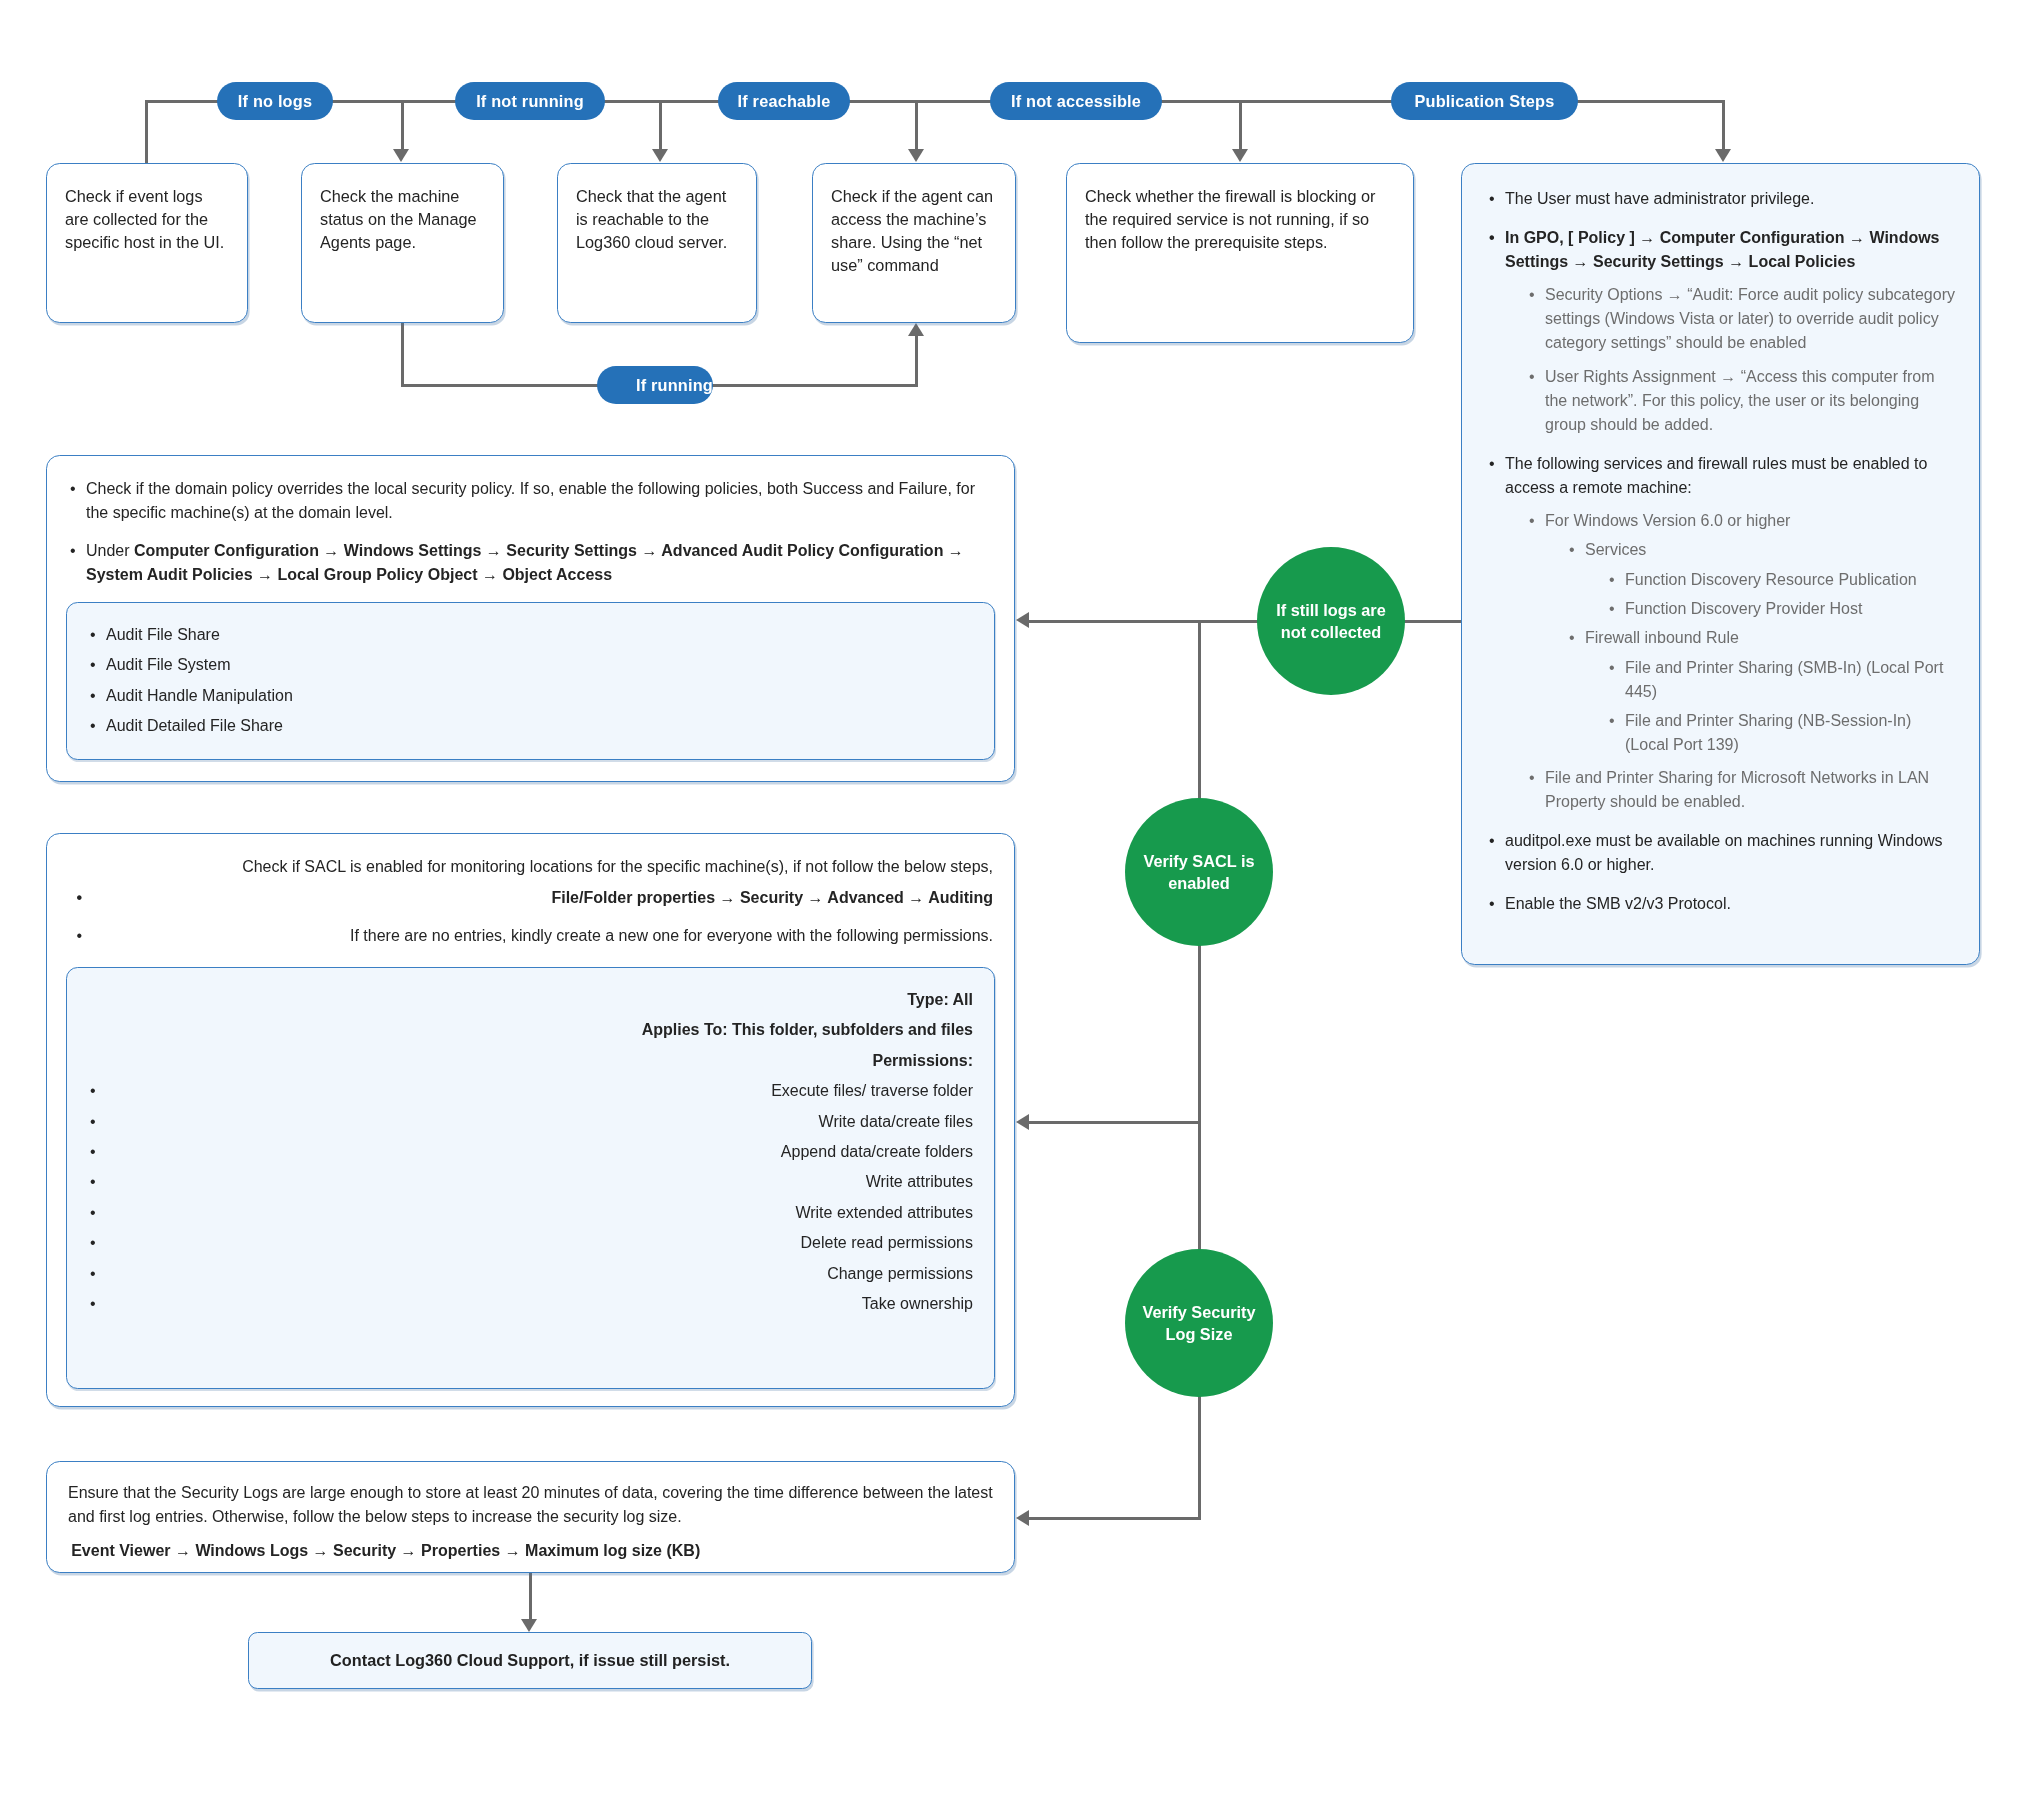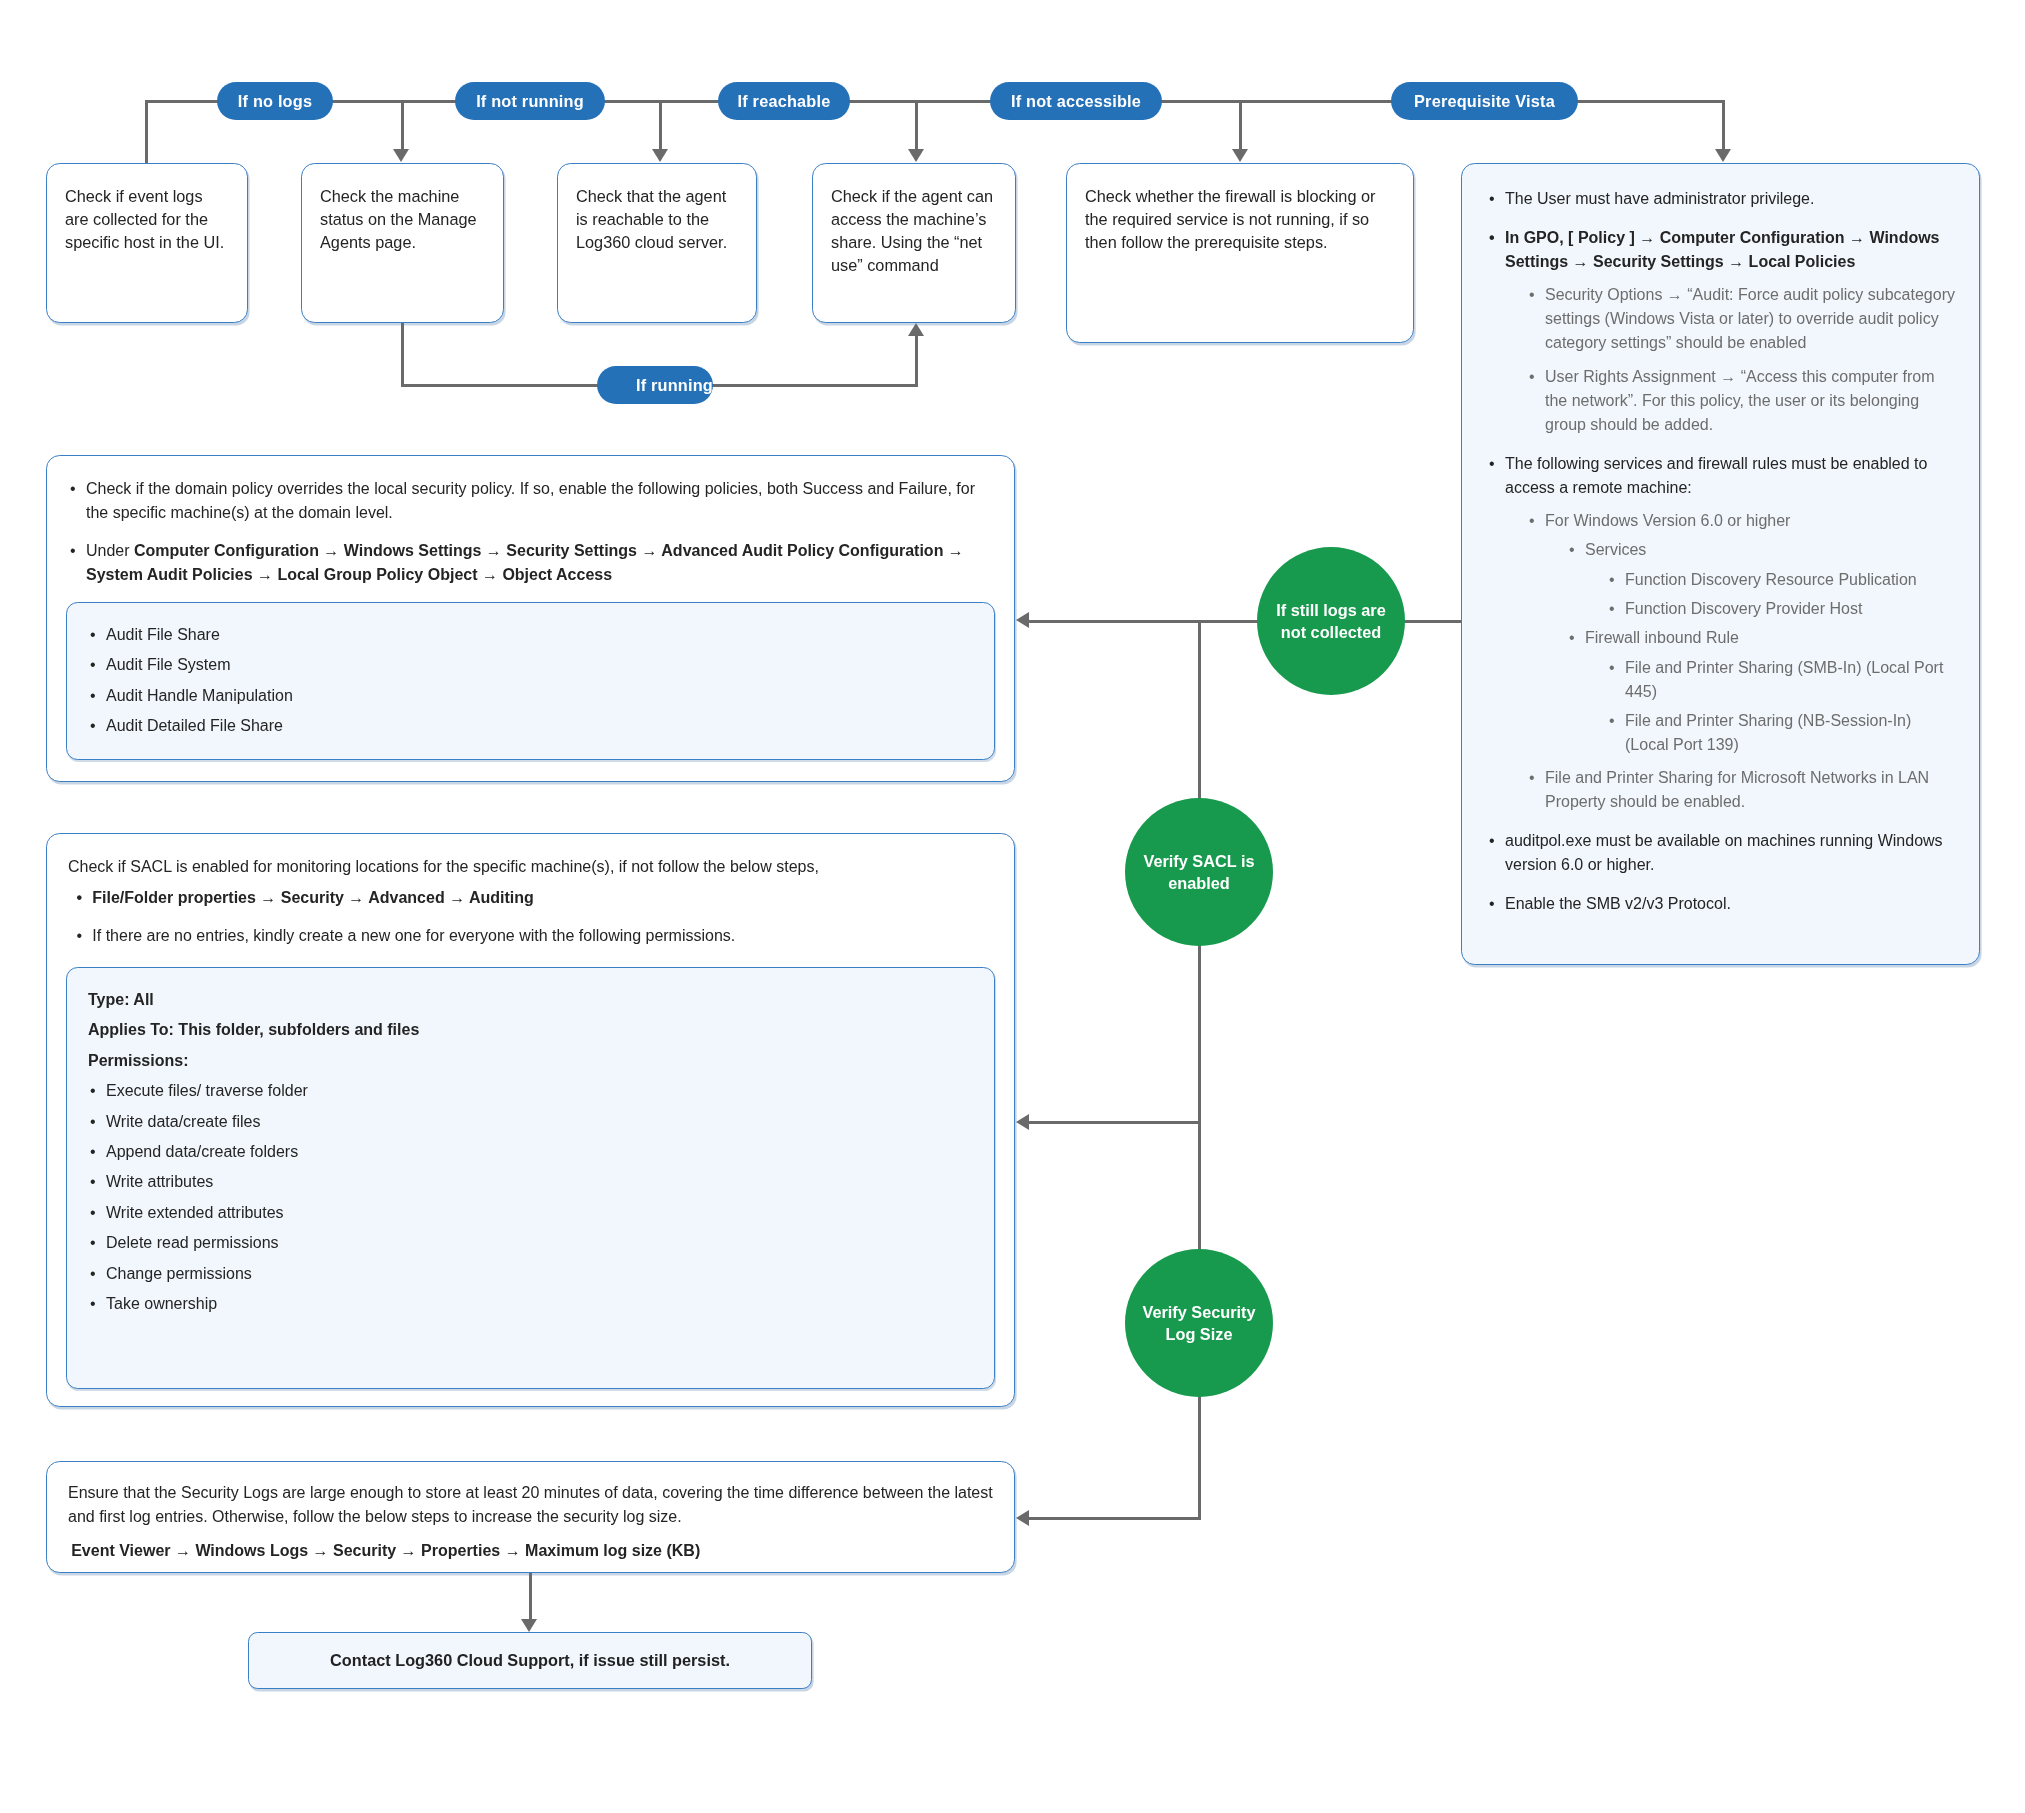--- a/index.html
+++ b/index.html
@@ -113,21 +113,21 @@
   <div class="pill" style="left:455px; top:82px; width:150px; height:38px;">
       <span>If not running</span>
     </div>
   <div class="pill" style="left:718px; top:82px; width:132px; height:38px;">
       <span>If reachable</span>
     </div>
   <div class="pill" style="left:990px; top:82px; width:172px; height:38px;">
       <span>If not accessible</span>
     </div>
   <div class="pill" style="left:1391px; top:82px; width:187px; height:38px;">
-      <span>Prerequisite Vista</span>
+      <span>Publication Steps</span>
     </div>
   <div class="pill" style="left:597px; top:366px; width:116px; height:38px;justify-content:flex-end;">
       <span>If running</span>
     </div>
 
   <div class="node top-box" style="left:46px; top:163px; width:202px; height:160px;">
     <span>Check if event logs are collected for the specific host in the UI.</span>
   </div>
   <div class="node top-box" style="left:301px; top:163px; width:203px; height:160px;">
     <span>Check the machine status on the Manage Agents page.</span>
@@ -185,21 +185,21 @@
     <div class="inner-box" style="top:146px; height:158px;">
       <ul>
         <li class="item-li"><span>Audit File Share</span></li>
         <li class="item-li"><span>Audit File System</span></li>
         <li class="item-li"><span>Audit Handle Manipulation</span></li>
         <li class="item-li"><span>Audit Detailed File Share</span></li>
       </ul>
     </div>
   </div>
 
-  <div class="node big-box" style="left:46px; top:833px; width:969px; height:574px;">
+  <div class="node big-box" style="left:46px; top:833px; width:969px; height:574px;text-align:right;">
     <div class="plain"><span>Check if SACL is enabled for monitoring locations for the specific machine(s), if not follow the below steps,</span></div>
     <ul style="margin-top:7.4px; margin-left:6.3px;">
       <li class="bold"><span>File/Folder properties → Security → Advanced → Auditing</span></li>
       <li class="bb-li"><span>If there are no entries, kindly create a new one for everyone with the following permissions.</span></li>
     </ul>
     <div class="inner-box" style="top:133px; height:422px;">
       <div class="hdr"><span>Type: All</span></div>
       <div class="hdr"><span>Applies To: This folder, subfolders and files</span></div>
       <div class="hdr"><span>Permissions:</span></div>
       <ul style="margin-top:7.4px;">

